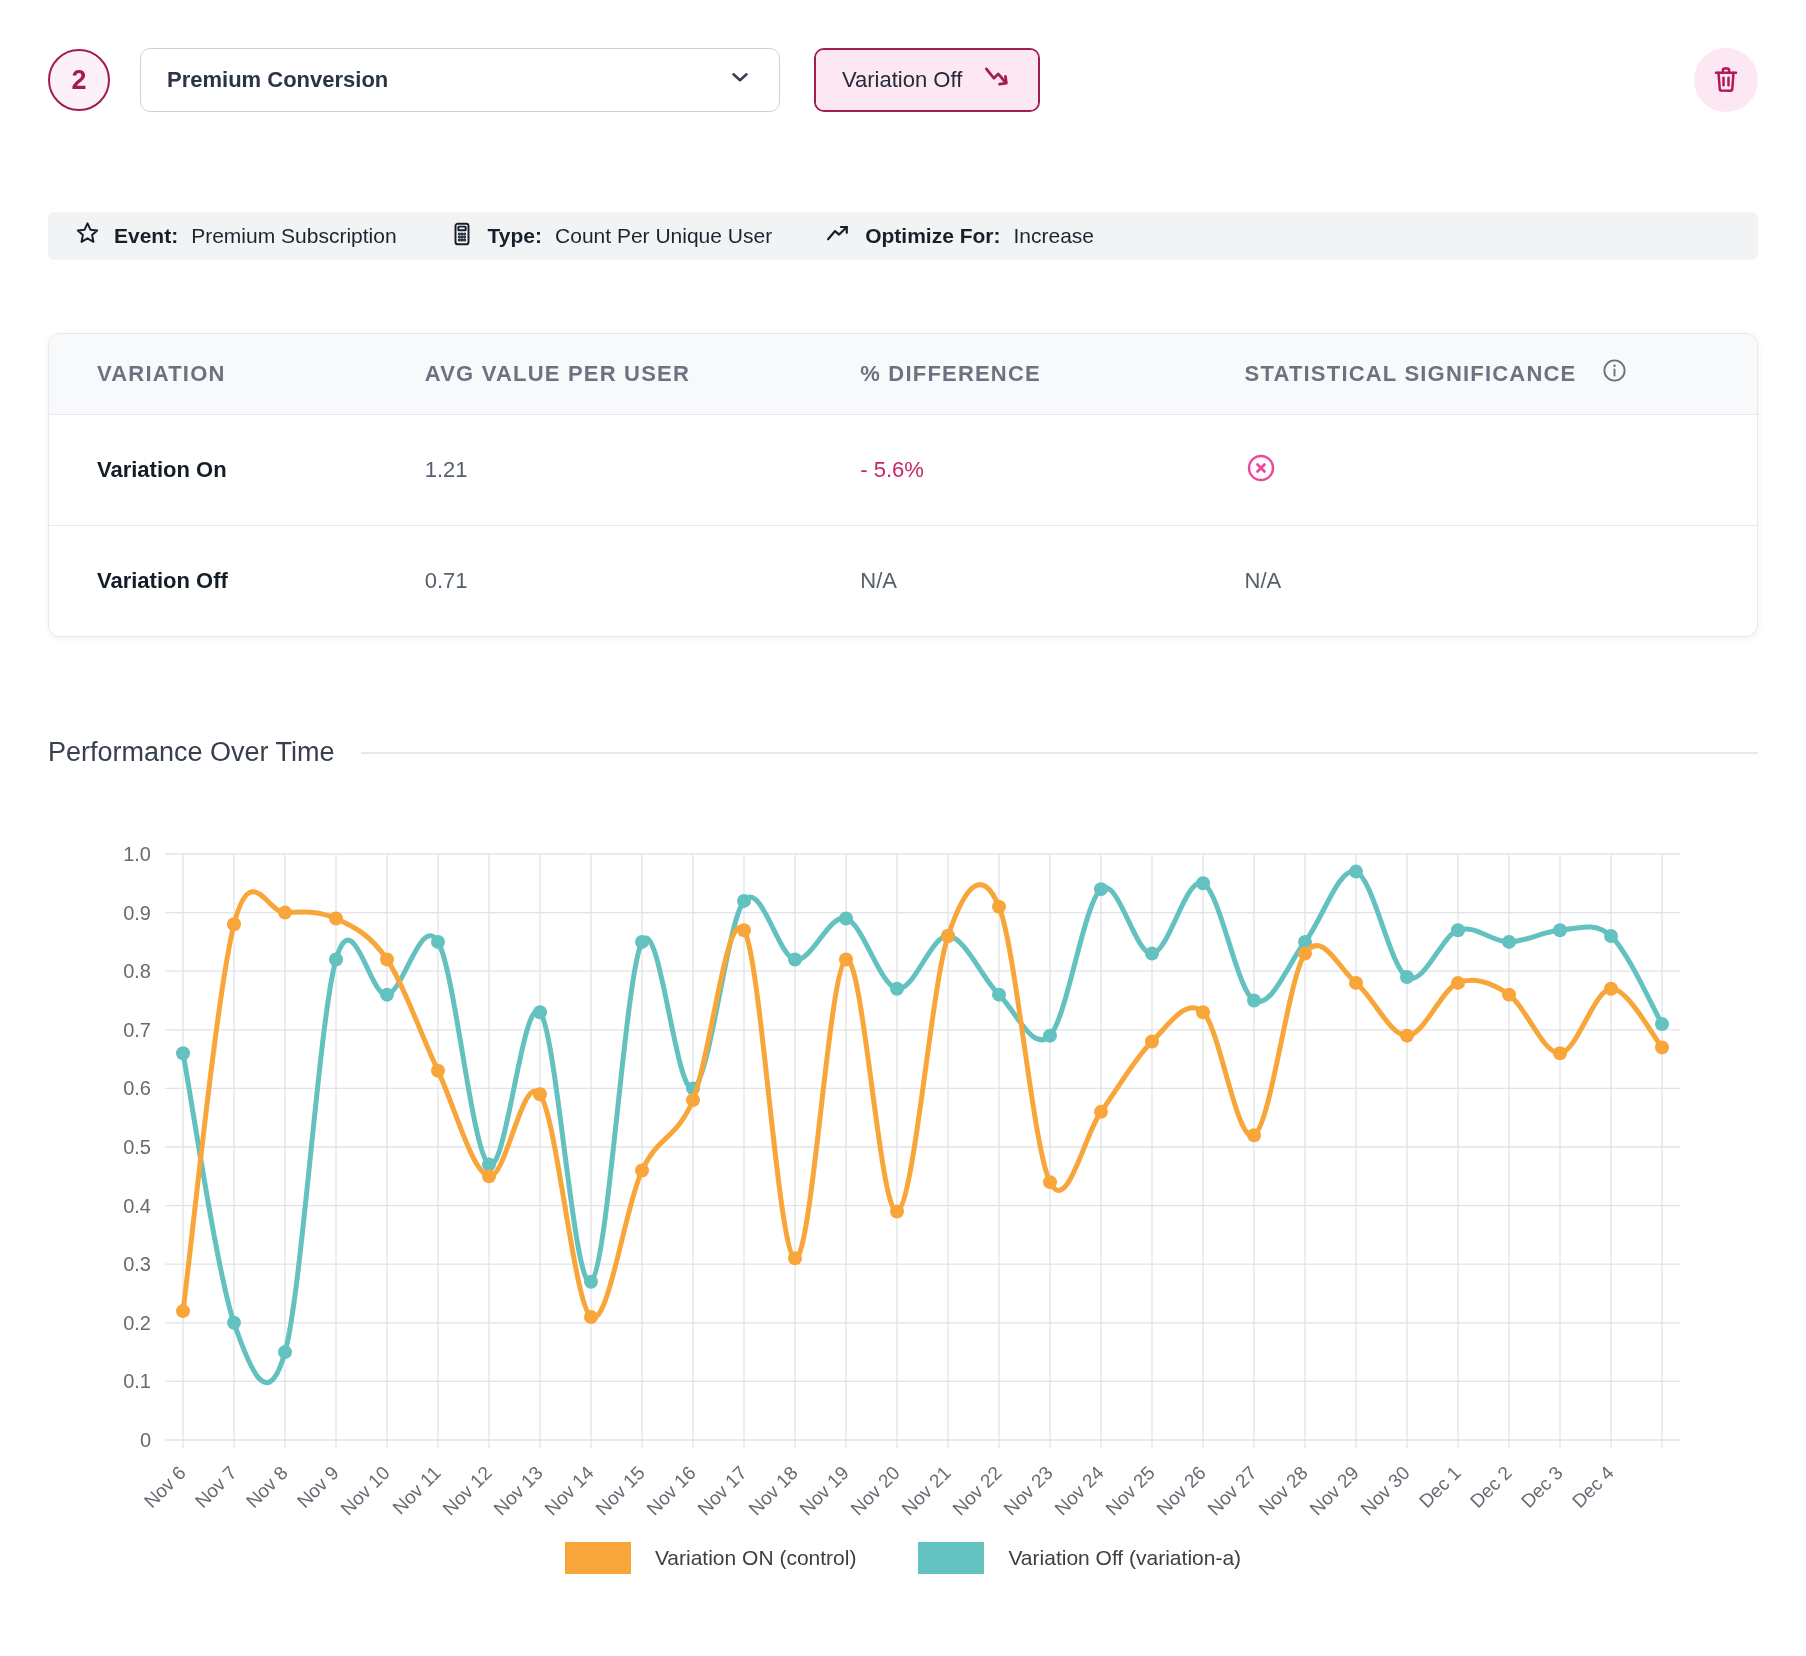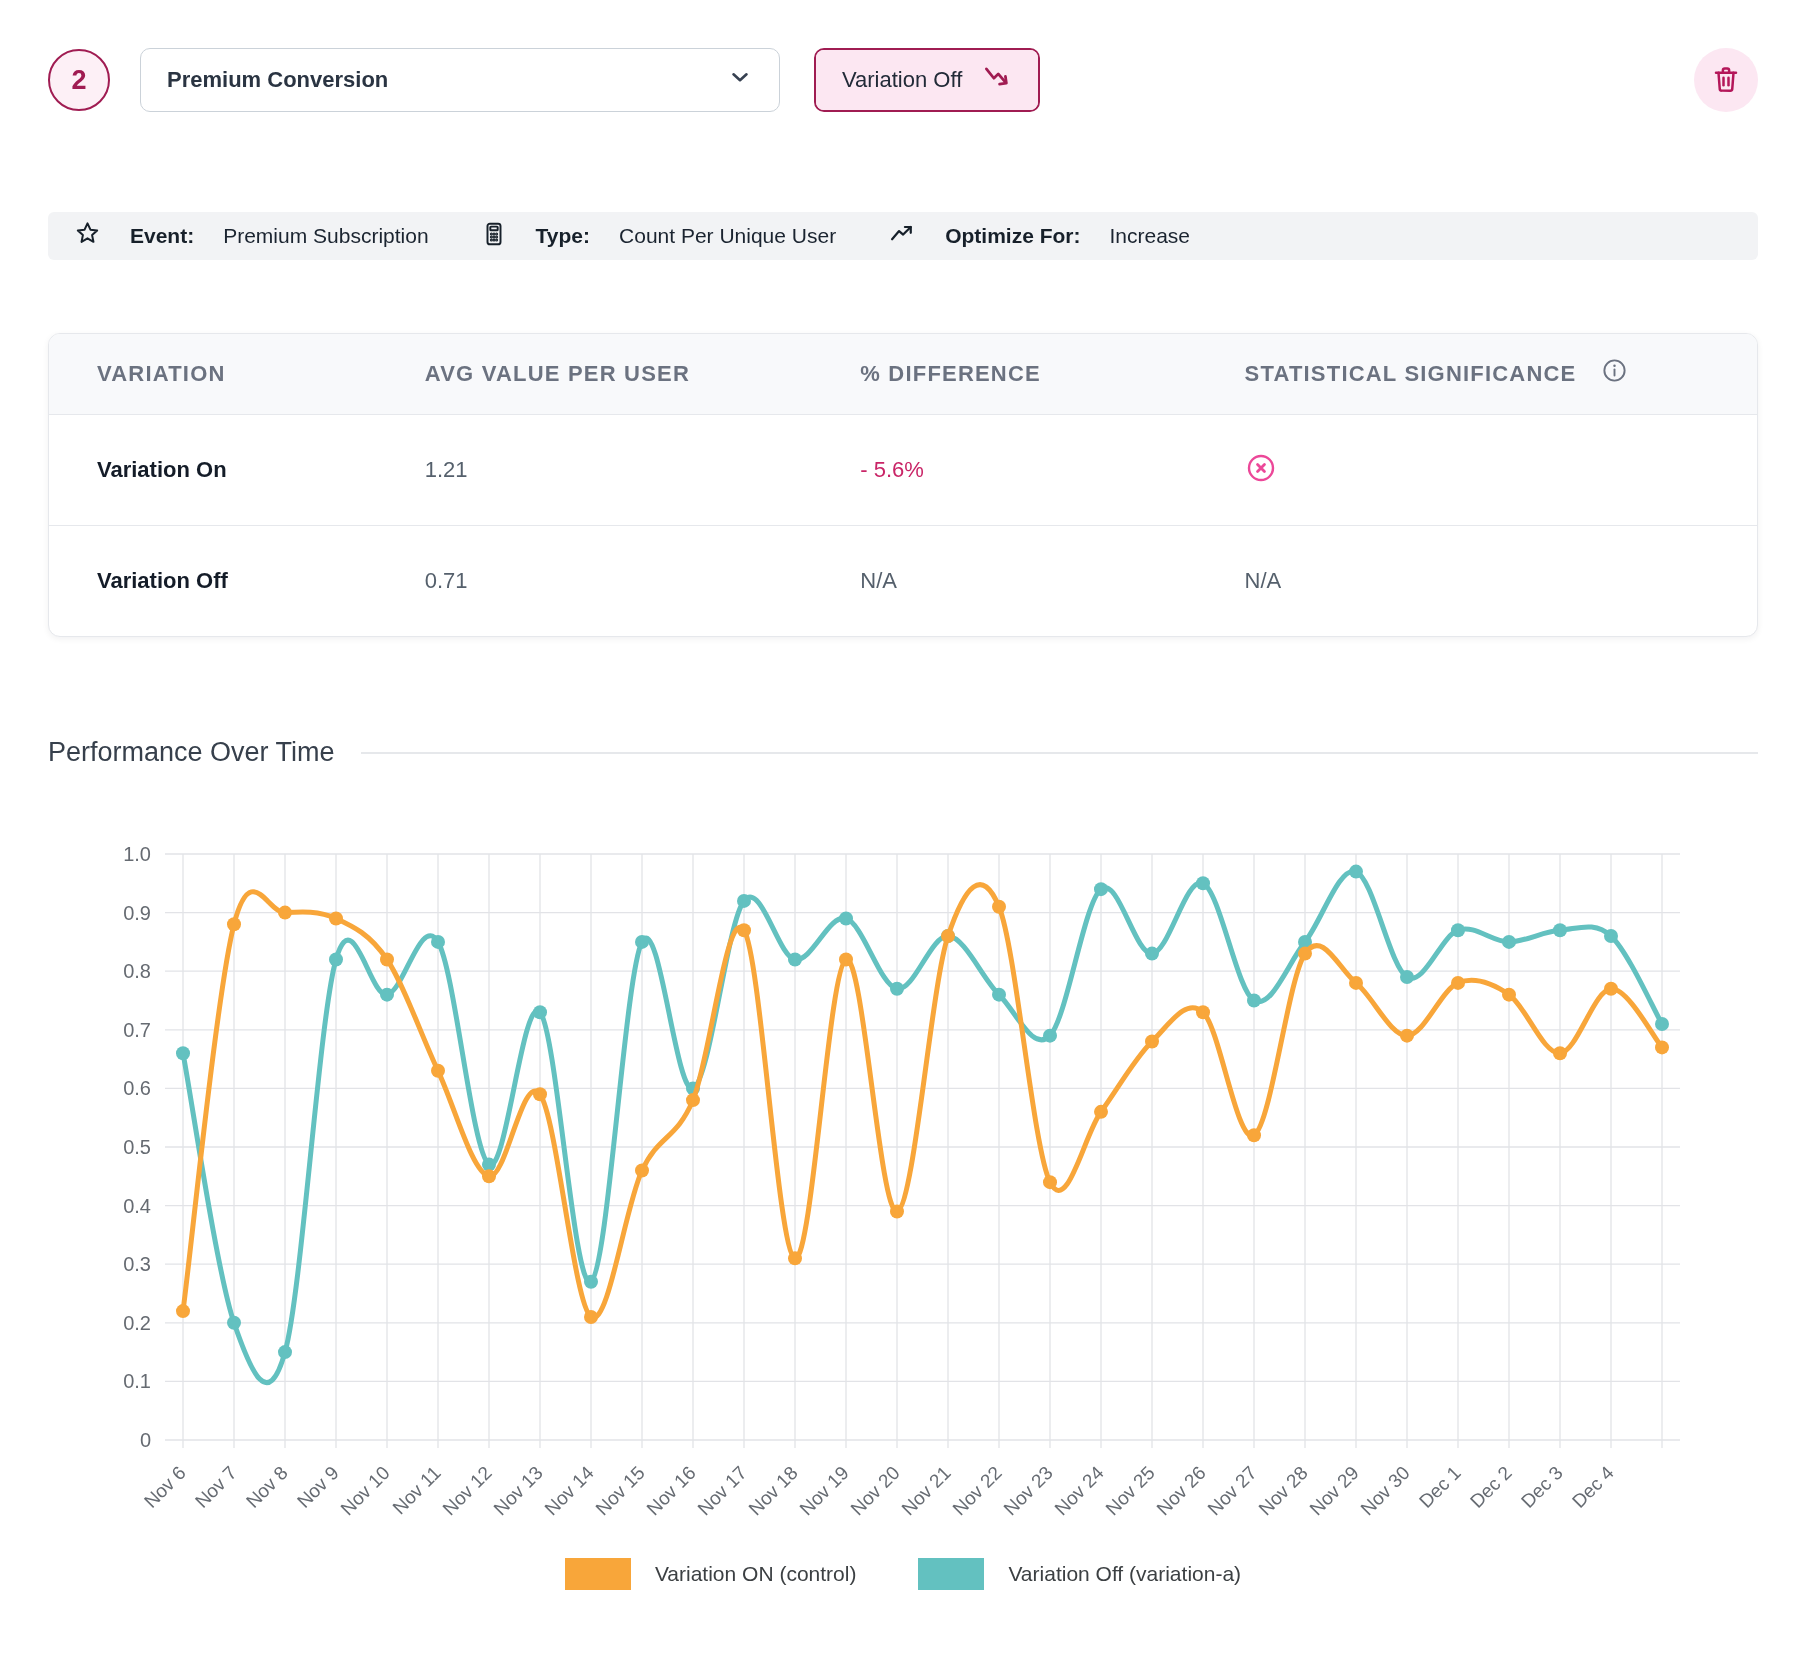--- a/index.html
+++ b/index.html
@@ -22,21 +22,21 @@
             display:flex; align-items:center; padding:0 38px; }
   .toggle .seg-b { background:var(--pink-light); color:#222B38; font-size:22px; font-weight:500;
             display:flex; align-items:center; padding:0 26px; gap:20px; }
   .trash-btn { margin-left:auto; width:64px; height:64px; border-radius:50%;
             background:var(--pink-light); display:flex; align-items:center; justify-content:center;
             cursor:pointer; border:none; }
 
   
   .meta-bar { margin-top:100px; height:48px; background:var(--meta-bg); border-radius:6px;
               display:flex; align-items:center; padding:0 26px; gap:52px; }
-  .meta-item { display:flex; align-items:center; gap:29px; font-size:21px; color:#17202A; }
+  .meta-item { display:flex; align-items:center; gap:13px; font-size:21px; color:#17202A; }
   .meta-item b { font-weight:700; }
   .meta-item .val { font-weight:400; color:#1B2430; }
 
   
   .table-card { margin-top:73px; border:1.5px solid var(--border); border-radius:12px;
                 background:#fff; box-shadow:0 2px 6px rgba(16,24,40,.06); overflow:hidden; }
   table { width:100%; border-collapse:collapse; }
   thead tr { background:var(--thead-bg); height:80px; }
   th { text-align:left; font-size:22px; font-weight:600; color:#6B7280;
        letter-spacing:1.2px; text-transform:uppercase; }
@@ -49,21 +49,21 @@
   td.var-name { font-size:22px; font-weight:700; color:#141C28; }
   td.num { font-size:22px; color:#55606C; }
   td.diff-neg { font-size:22px; color:var(--crimson); font-weight:500; }
   .th-flex { display:flex; align-items:center; gap:24px; }
 
   
   .chart-title-row { margin-top:100px; display:flex; align-items:center; }
   .chart-title { font-size:27px; color:#37404C; white-space:nowrap; }
   .title-rule { flex:1; height:2px; background:#E6E8EB; margin-left:26px; }
   .chart-wrap { margin-top:28px; }
-  .legend { margin-top:22px; display:flex; justify-content:center; align-items:center; gap:26px; }
+  .legend { margin-top:6px; display:flex; justify-content:center; align-items:center; gap:26px; }
   .legend-item { display:flex; align-items:center; gap:24px; }
   .legend-item + .legend-item { margin-left:36px; }
   .swatch { width:66px; height:32px; display:inline-block; }
   .legend-label { font-size:21px; color:#3C4043; }
 
   svg text { font-family:"Liberation Sans", sans-serif; }
 </style>
 </head>
 <body>
 

